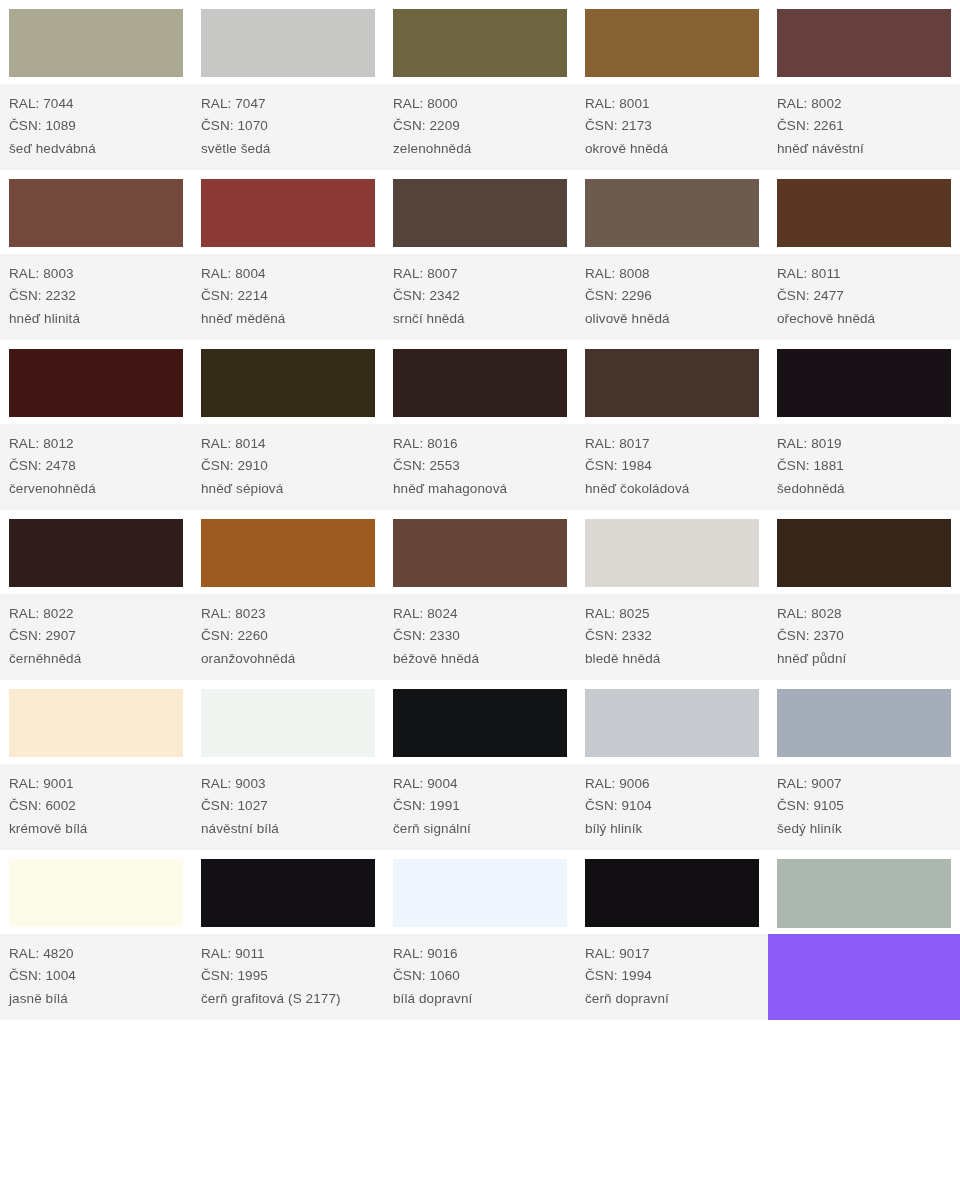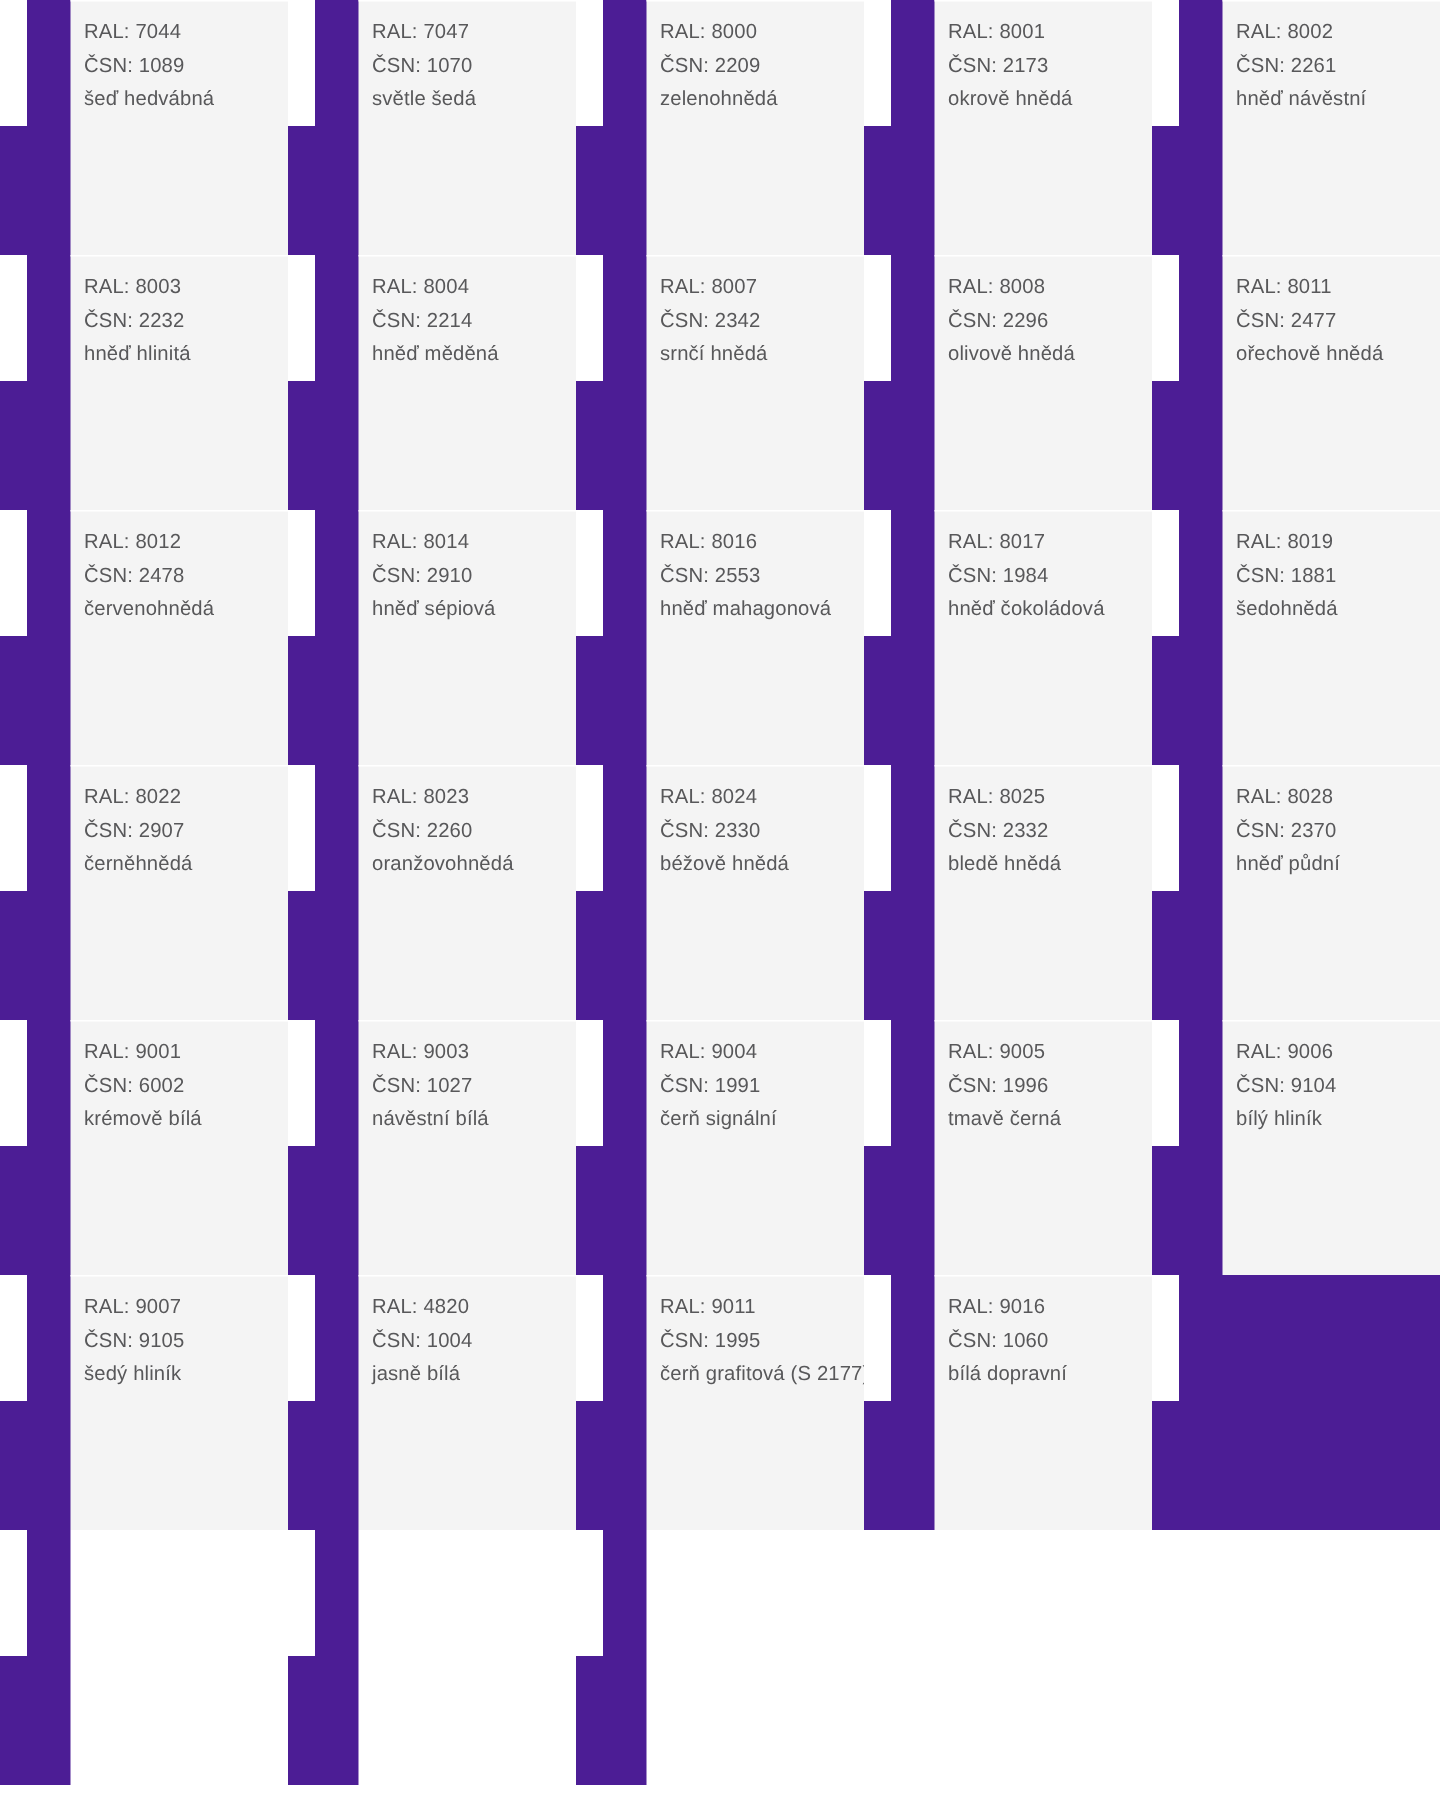--- a/index.html
+++ b/index.html
@@ -21,24 +21,23 @@
   .palette {
     width: 960px;
     display: flex;
     flex-wrap: wrap;
     align-content: flex-start;
   }
 
   .card {
     width: 192px;
     height: 170px;
-    background: #4c1d95;
+    background: #8b5cf6;
     display: flex;
-    flex-direction: row;
-    gap: 29px;
+    flex-direction: column;
   }
 
   
   .swatch-wrap {
     height: 84px;
     padding: 9px 9px 6px 9px;
     background: #ffffff;
     display: block;
   }
 
@@ -307,30 +306,20 @@
         <div class="swatch" style="background: rgb(17, 19, 20);"></div>
       </div>
       <div class="info">
         <div class="line ral">RAL: 9004</div>
         <div class="line csn">ČSN: 1991</div>
         <div class="line name">čerň signální</div>
       </div>
     </div>
     <div class="card">
       <div class="swatch-wrap">
-        <div class="swatch" style="background: rgb(151, 149, 204);"></div>
-      </div>
-      <div class="info">
-        <div class="line ral">RAL: 9005</div>
-        <div class="line csn">ČSN: 1996</div>
-        <div class="line name">tmavě černá</div>
-      </div>
-    </div>
-    <div class="card">
-      <div class="swatch-wrap">
         <div class="swatch" style="background: rgb(199, 203, 208);"></div>
       </div>
       <div class="info">
         <div class="line ral">RAL: 9006</div>
         <div class="line csn">ČSN: 9104</div>
         <div class="line name">bílý hliník</div>
       </div>
     </div>
     <div class="card">
       <div class="swatch-wrap">
@@ -367,20 +356,30 @@
         <div class="swatch" style="background: rgb(239, 245, 253);"></div>
       </div>
       <div class="info">
         <div class="line ral">RAL: 9016</div>
         <div class="line csn">ČSN: 1060</div>
         <div class="line name">bílá dopravní</div>
       </div>
     </div>
     <div class="card">
       <div class="swatch-wrap">
+        <div class="swatch" style="background: rgb(16, 14, 16);"></div>
+      </div>
+      <div class="info">
+        <div class="line ral">RAL: 9017</div>
+        <div class="line csn">ČSN: 1994</div>
+        <div class="line name">čerň dopravní</div>
+      </div>
+    </div>
+    <div class="card">
+      <div class="swatch-wrap">
         <div class="swatch" style="background: rgb(171, 183, 175);"></div>
       </div>
     </div>
     <div class="card filler">
       <div class="swatch-wrap"></div>
       <div class="info"></div>
     </div>
     <div class="card filler">
       <div class="swatch-wrap"></div>
       <div class="info"></div>

